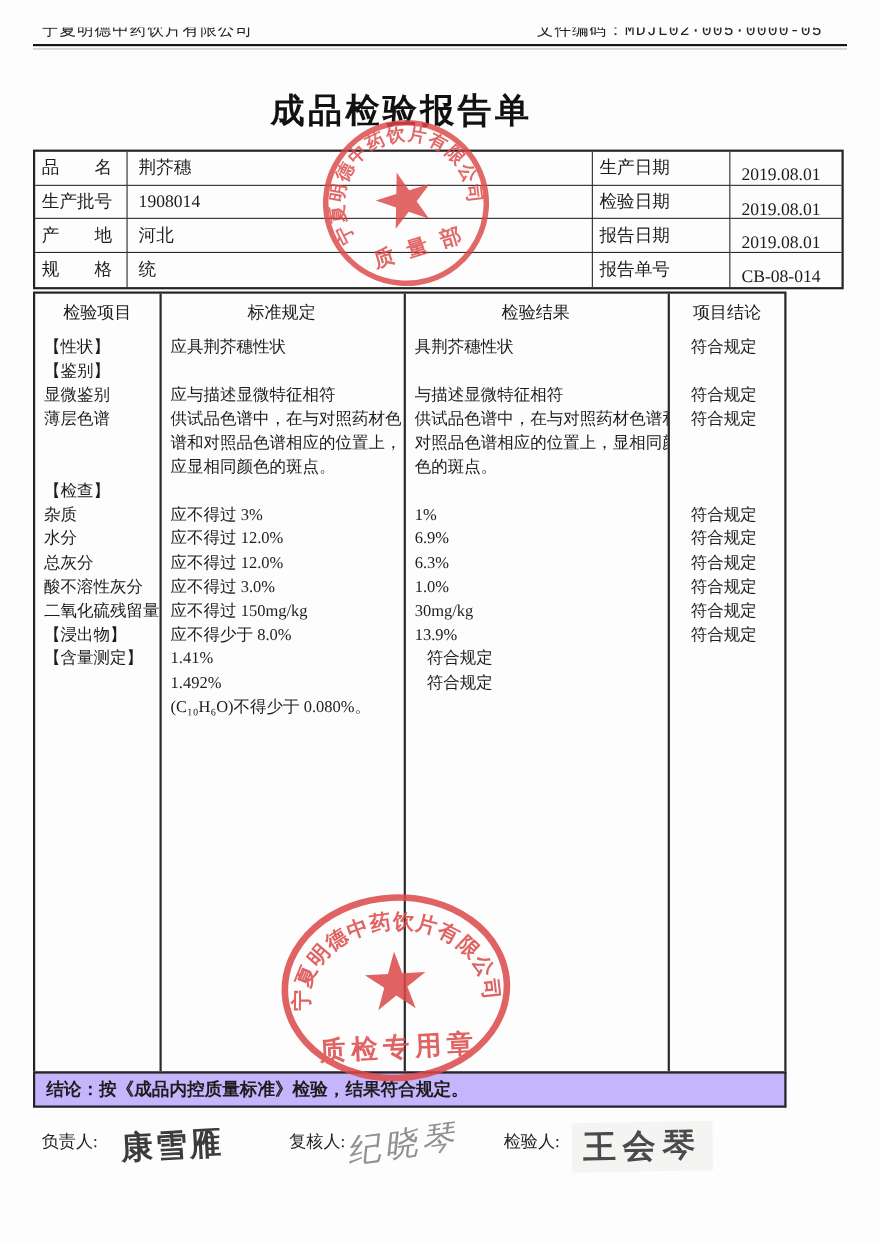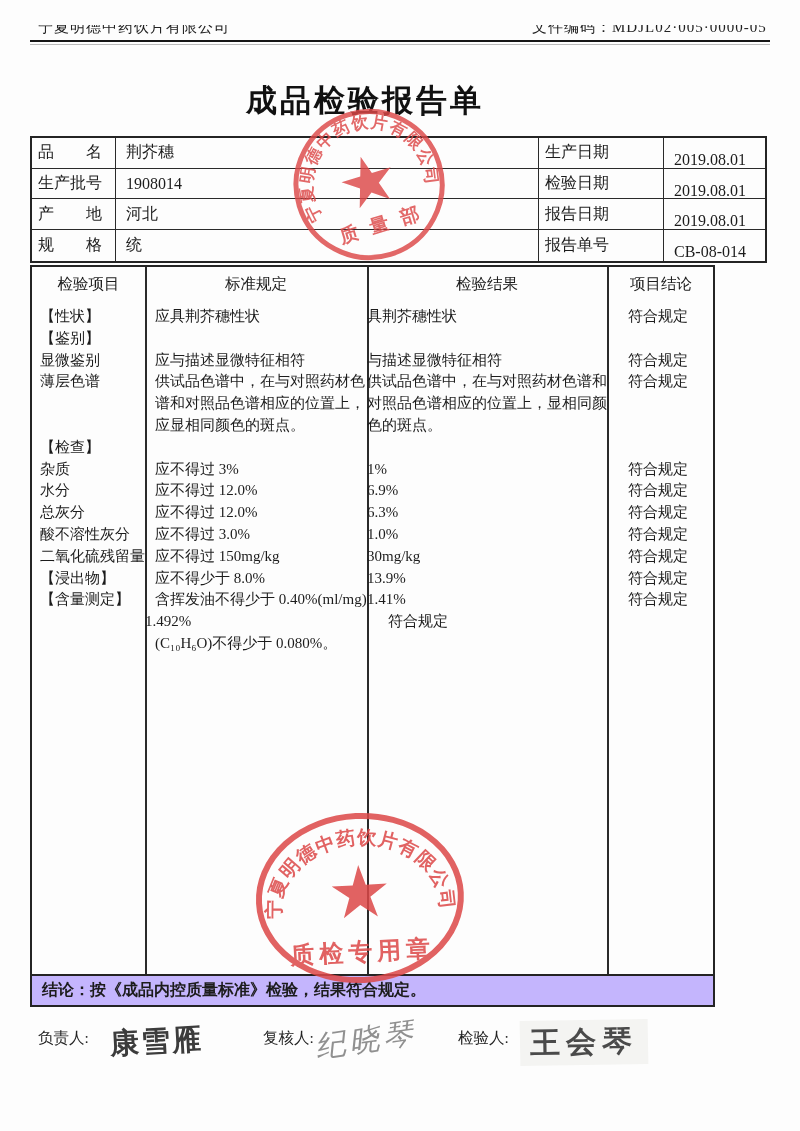--- a/index.html
+++ b/index.html
@@ -9,21 +9,21 @@
     background:#fdfdfd; overflow:hidden;
     font-family:"Liberation Serif","DejaVu Serif",serif;
     color:#1c1c1c;
   }
   
   .top-rule { position:absolute; left:30px; top:40px; width:740px; border-top:2.6px solid #161616; }
   .top-rule2 { position:absolute; left:30px; top:44px; width:740px; border-top:1px solid #bbb; }
   .clip-line { position:absolute; top:25px; height:15px; overflow:hidden; }
   .clip-line > span { display:block; margin-top:-7px; font-size:15px; letter-spacing:1px; color:#222; white-space:nowrap; }
   .clip-left { left:38px; width:220px; }
-  .clip-right { left:532px; width:260px; }
+  .clip-right { left:488px; width:260px;font-family:Liberation Mono, monospace; }
   
   .doc-title {
     position:absolute; top:80px; left:0; width:730px; text-align:center;
     font-size:31px; font-weight:bold; letter-spacing:3px; color:#111;
   }
   
   .info-table {
     position:absolute; left:30px; top:136px; width:737px; height:127px;
     border:2px solid #242424;
     display:grid;
@@ -42,21 +42,21 @@
   }
   .vline { position:absolute; top:0; bottom:0; width:1.5px; background:#2a2a2a; }
   .vline.v1 { left:113px; } .vline.v2 { left:335px; } .vline.v3 { left:575px; }
   .insp-header { position:absolute; top:7px; text-align:center; font-size:15.5px; }
   .insp-header span { text-underline-offset:4px; }
   .h1 { left:0; width:113px; } .h2 { left:113px; width:222px; } .h3 { left:335px; width:240px; } .h4 { left:575px; width:108px; }
   .insp-body { position:absolute; left:0; top:39px; width:100%; }
   .insp-line { display:grid; grid-template-columns:113px 222px 240px 1fr; height:21.8px; line-height:21.8px; }
   .insp-line .c1 { padding-left:8px; }
   .insp-line .c2 { padding-left:10px; }
-  .insp-line .c3 { }
+  .insp-line .c3 { padding-left:10px; }
   .insp-line .c4 { padding-left:21px; }
   .insp-line div { white-space:nowrap; overflow:hidden; }
   
   .conclusion-row {
     position:absolute; left:30px; top:974px; width:685px; height:33px;
     border:2px solid #242424; display:flex; align-items:center;
     padding-left:10px; font-size:16px; font-weight:600; background:#c4b5fd;
   }
   
   .sig-row { position:absolute; left:0; top:1020px; width:100%; height:60px; font-size:15.5px; }
@@ -193,21 +193,20 @@
         <div class="c4">符合规定</div>
       </div>
       <div class="insp-line">
         <div class="c1">【浸出物】</div>
         <div class="c2">应不得少于 8.0%</div>
         <div class="c3">13.9%</div>
         <div class="c4">符合规定</div>
       </div>
       <div class="insp-line">
         <div class="c1">【含量测定】</div>
-        <div class="c2">含挥发油不得少于 0.40%(ml/mg)</div>
         <div class="c3">1.41%</div>
         <div class="c4">符合规定</div>
       </div>
       <div class="insp-line">
         <div class="c1"></div>
         <div class="c3">1.492%</div>
         <div class="c4">符合规定</div>
       </div>
       <div class="insp-line">
         <div class="c1"></div>

